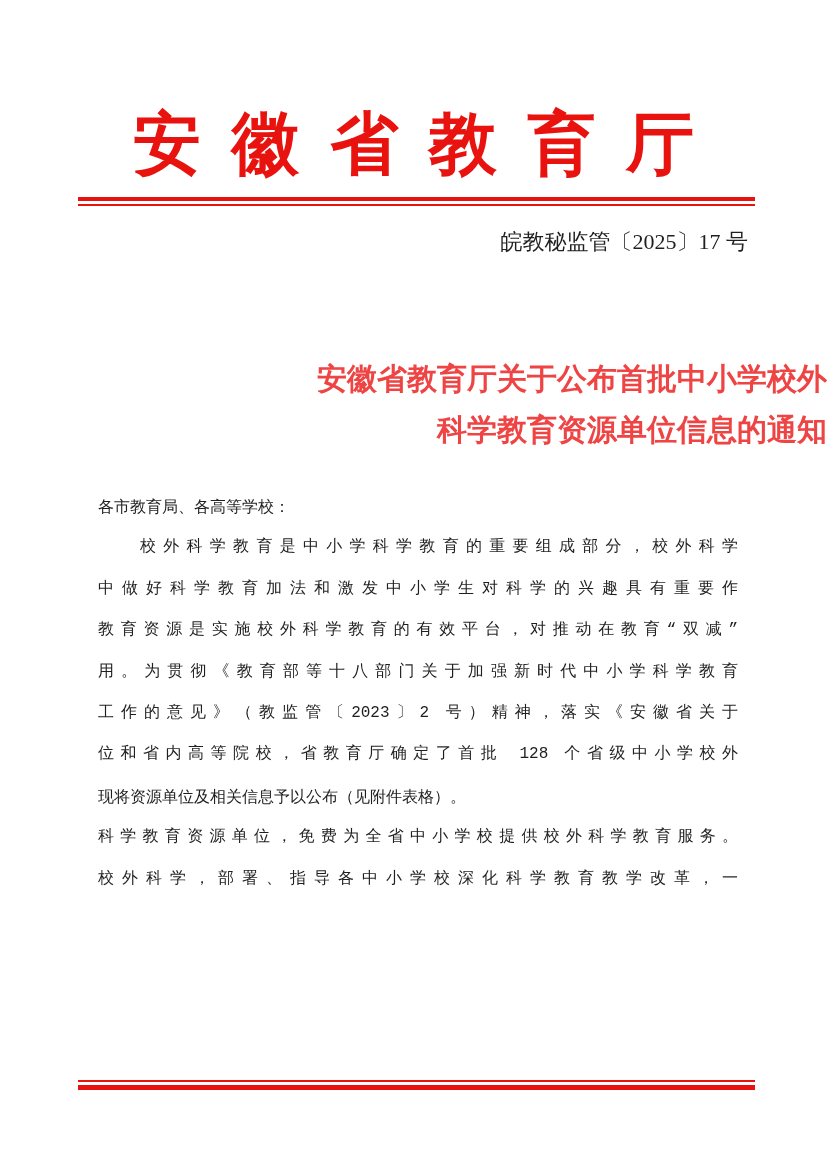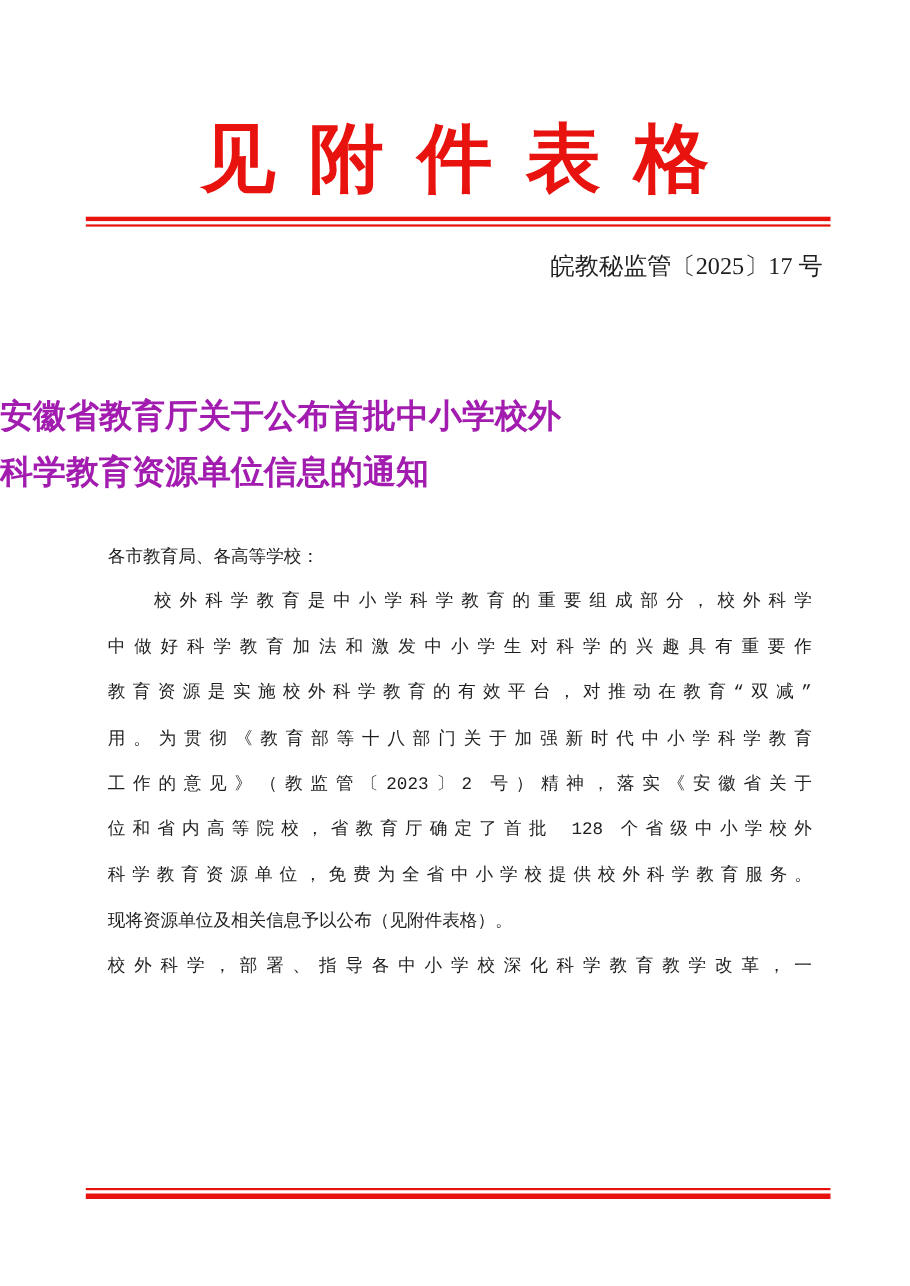--- a/index.html
+++ b/index.html
@@ -26,23 +26,23 @@
   .rule.ftr-thin  { top:1080px; height:2px; }
   .rule.ftr-thick { top:1085px; height:5px; }
   .doc-number {
     position:absolute; top:227px; left:78px; width:670px;
     text-align:right;
     font-size:22px; line-height:30px; color:var(--ink);
     white-space:nowrap;
   }
   .doc-title {
     position:absolute; top:353px; left:0; width:100%;
-    text-align:left;
+    text-align:right;
     font-size:30px; line-height:51px; font-weight:bold;
-    color:#a21caf;
+    color:#ef4444;
   }
   .body-block {
     position:absolute; top:486px; left:98px; width:640px;
     color:var(--ink);
   }
   .bline {
     height:41.4px; line-height:41.4px;
     font-size:16px;
     white-space:nowrap;
     text-align:left;
@@ -51,41 +51,41 @@
     overflow:visible;
   }
   .bline.fill { text-align:justify; text-align-last:justify;font-family:Liberation Mono, monospace; }
   .bline.indent { padding-left:42px; }
 </style>
 </head>
 <body>
 
 <div class="page">
 
-  <div class="letterhead">见附件表格</div>
+  <div class="letterhead">安徽省教育厅</div>
 
   <div class="rule hdr-thick"></div>
   <div class="rule hdr-thin"></div>
 
   <div class="doc-number">皖教秘监管〔2025〕17 号</div>
 
   <div class="doc-title">
     <div>安徽省教育厅关于公布首批中小学校外</div>
     <div>科学教育资源单位信息的通知</div>
   </div>
 
   <div class="body-block">
       <div class="bline">各市教育局、各高等学校：</div>
       <div class="bline fill indent">校外科学教育是中小学科学教育的重要组成部分，校外科学</div>
       <div class="bline fill">中做好科学教育加法和激发中小学生对科学的兴趣具有重要作</div>
       <div class="bline fill">教育资源是实施校外科学教育的有效平台，对推动在教育“双减”</div>
       <div class="bline fill">用。为贯彻《教育部等十八部门关于加强新时代中小学科学教育</div>
       <div class="bline fill">工作的意见》（教监管〔2023〕2 号）精神，落实《安徽省关于</div>
       <div class="bline fill">位和省内高等院校，省教育厅确定了首批 128 个省级中小学校外</div>
+      <div class="bline">现将资源单位及相关信息予以公布（见附件表格）。</div>
       <div class="bline fill">科学教育资源单位，免费为全省中小学校提供校外科学教育服务。</div>
-      <div class="bline">现将资源单位及相关信息予以公布（见附件表格）。</div>
       <div class="bline fill">校外科学，部署、指导各中小学校深化科学教育教学改革，一</div>
     </div>
 
   <div class="rule ftr-thin"></div>
   <div class="rule ftr-thick"></div>
 
 </div>
 
 </body></html>

